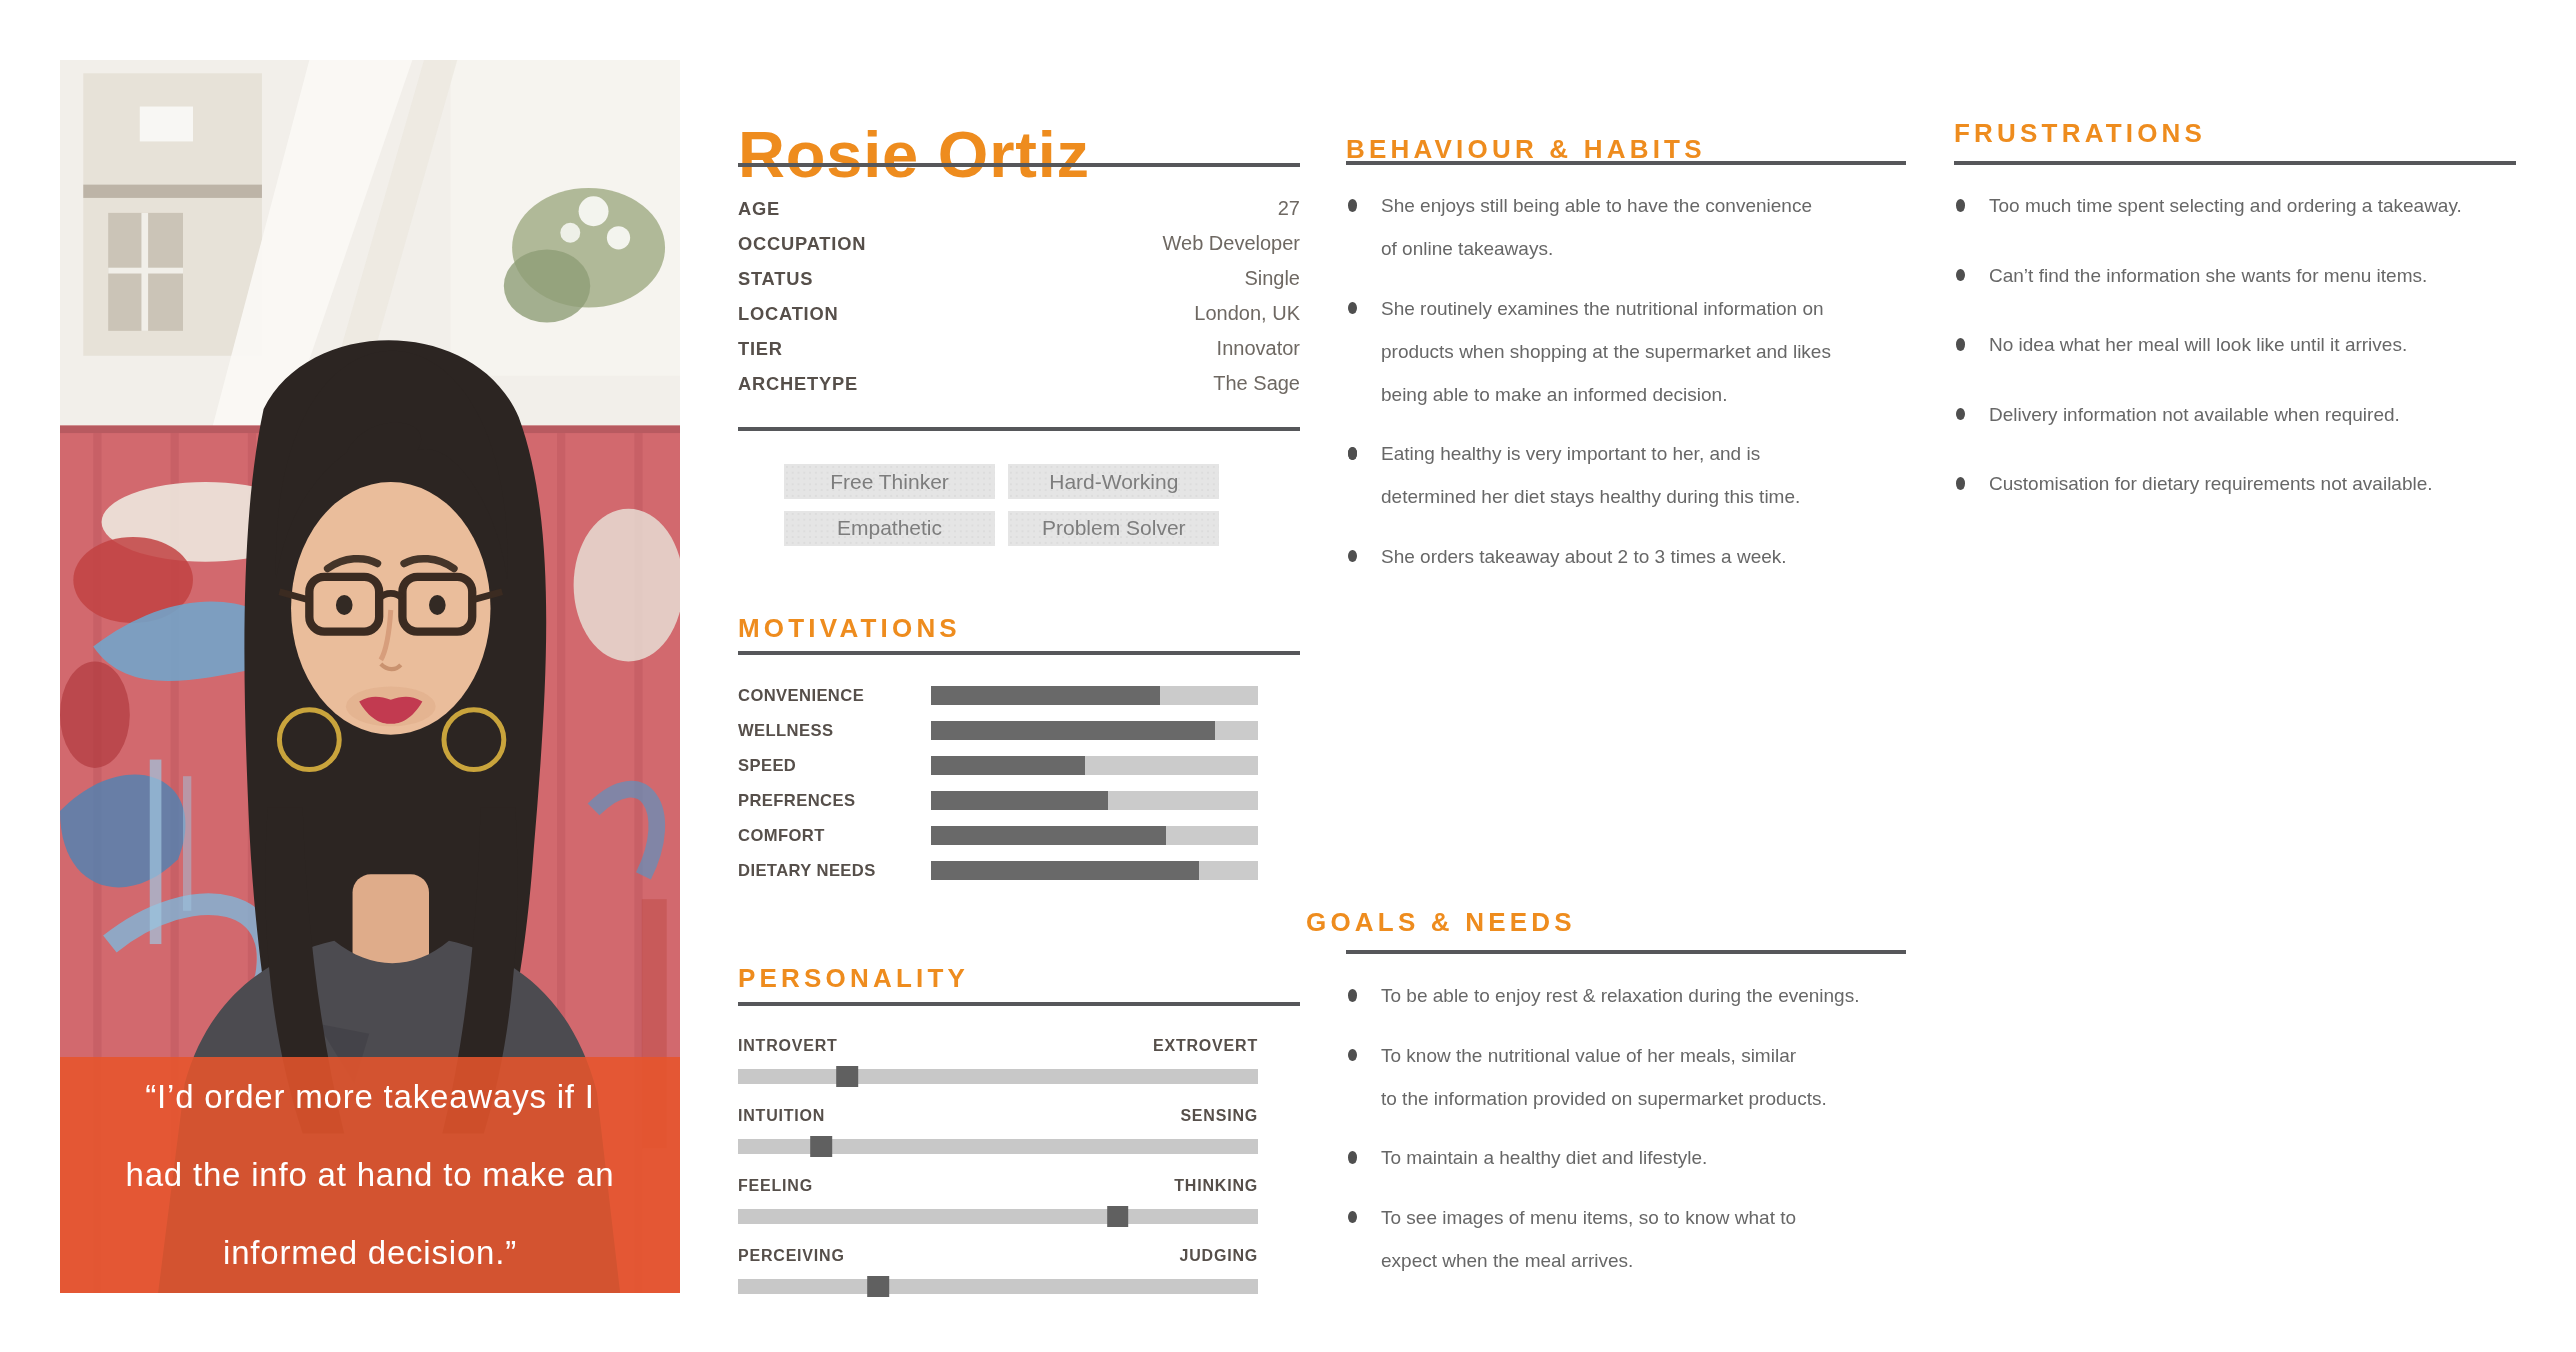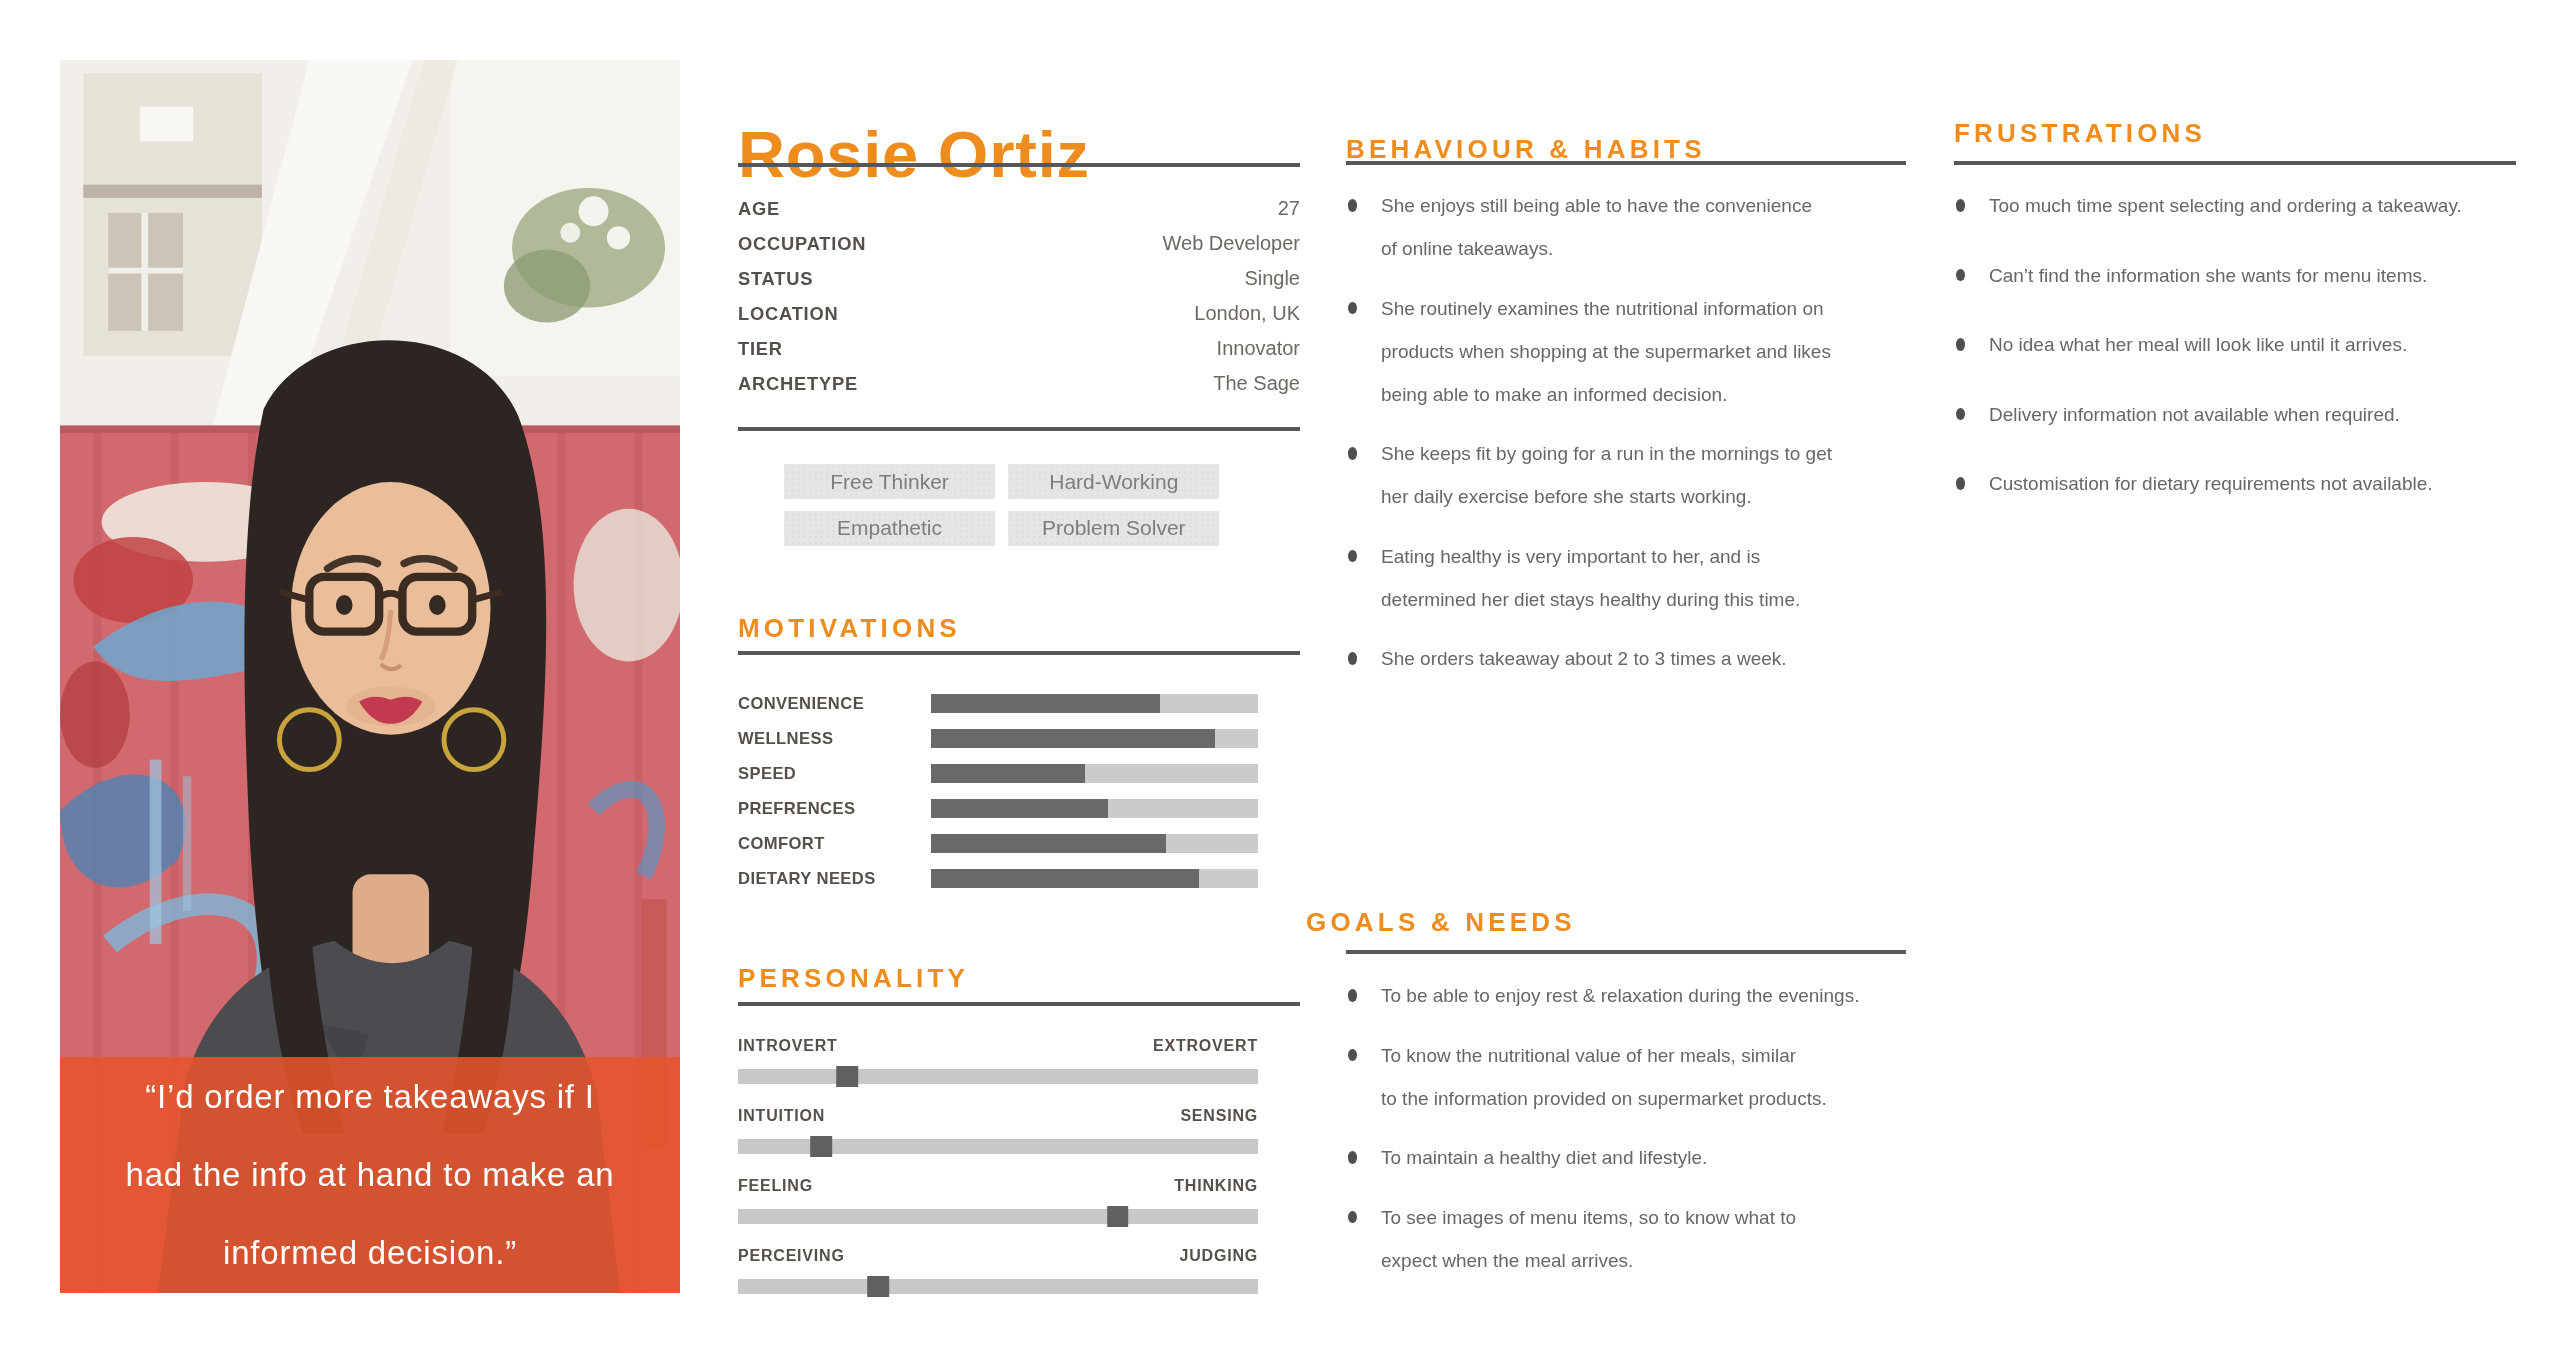--- a/index.html
+++ b/index.html
@@ -27,21 +27,21 @@
   .detail-label{width:193px;font-size:18.3px;font-weight:bold;letter-spacing:0.8px;color:#564f4a;}
   .detail-value{font-size:20px;color:#6e6862;}
   .tags{position:absolute;left:784px;top:464px;display:grid;
         grid-template-columns:211px 211px;gap:11.6px 13.3px;}
   .tag{height:35px;background:#e5e5e5;color:#7d7d7d;font-size:21px;
        display:flex;align-items:center;justify-content:center;
        background-image:radial-gradient(#dcdcdc 0.8px,transparent 0.8px);background-size:5.8px 5.8px;}
 
   
   .bars{position:absolute;left:738px;top:686px;width:562px;}
-  .bar-row{display:flex;align-items:center;height:35px;}
+  .bar-row{display:flex;height:35px;}
   .bar-label{width:193px;font-size:16.6px;font-weight:bold;letter-spacing:0.4px;color:#564f4a;white-space:nowrap;}
   .bar-track{position:relative;width:327px;height:19px;background:#cbcbcb;}
   .bar-fill{position:absolute;left:0;top:0;height:100%;background:#696969;}
 
   
   .sliders{position:absolute;left:738px;top:1037px;width:520px;}
   .slider-row{position:relative;height:70px;}
   .slider-labels{display:flex;justify-content:space-between;height:32px;
                  font-size:16px;font-weight:bold;letter-spacing:0.8px;color:#564f4a;}
   .slider-track{position:relative;width:520px;height:15px;background:#c8c8c8;}
@@ -276,22 +276,21 @@
   </div>
 
   <div class="section-title" style="left:1346px;top:136px;">BEHAVIOUR &amp; HABITS</div>
   <div class="rule" style="left:1346px;top:161px;width:560px;"></div>
   <ul class="bullets" style="left:1346px;top:184px;">
     <li class="bullet"><span class="dot"></span><span>She enjoys still being able to have the convenience
 of online takeaways.</span></li>
     <li class="bullet"><span class="dot"></span><span>She routinely examines the nutritional information on
 products when shopping at the supermarket and likes
 being able to make an informed decision.</span></li>
-    <li class="bullet"><span class="dot"></span><span>She keeps fit by going for a run in the mornings to get
-her daily exercise before she starts working.</span></li>
+    <li class="bullet"><span class="dot"></span></li>
     <li class="bullet"><span class="dot"></span><span>Eating healthy is very important to her, and is
 determined her diet stays healthy during this time.</span></li>
     <li class="bullet"><span class="dot"></span><span>She orders takeaway about 2 to 3 times a week.</span></li>
   </ul>
 
   <div class="section-title" style="left:1306px;top:909px;">GOALS &amp; NEEDS</div>
   <div class="rule" style="left:1346px;top:950px;width:560px;"></div>
   <ul class="bullets" style="left:1346px;top:974px;">
     <li class="bullet"><span class="dot"></span><span>To be able to enjoy rest &amp; relaxation during the evenings.</span></li>
     <li class="bullet"><span class="dot"></span><span>To know the nutritional value of her meals, similar

